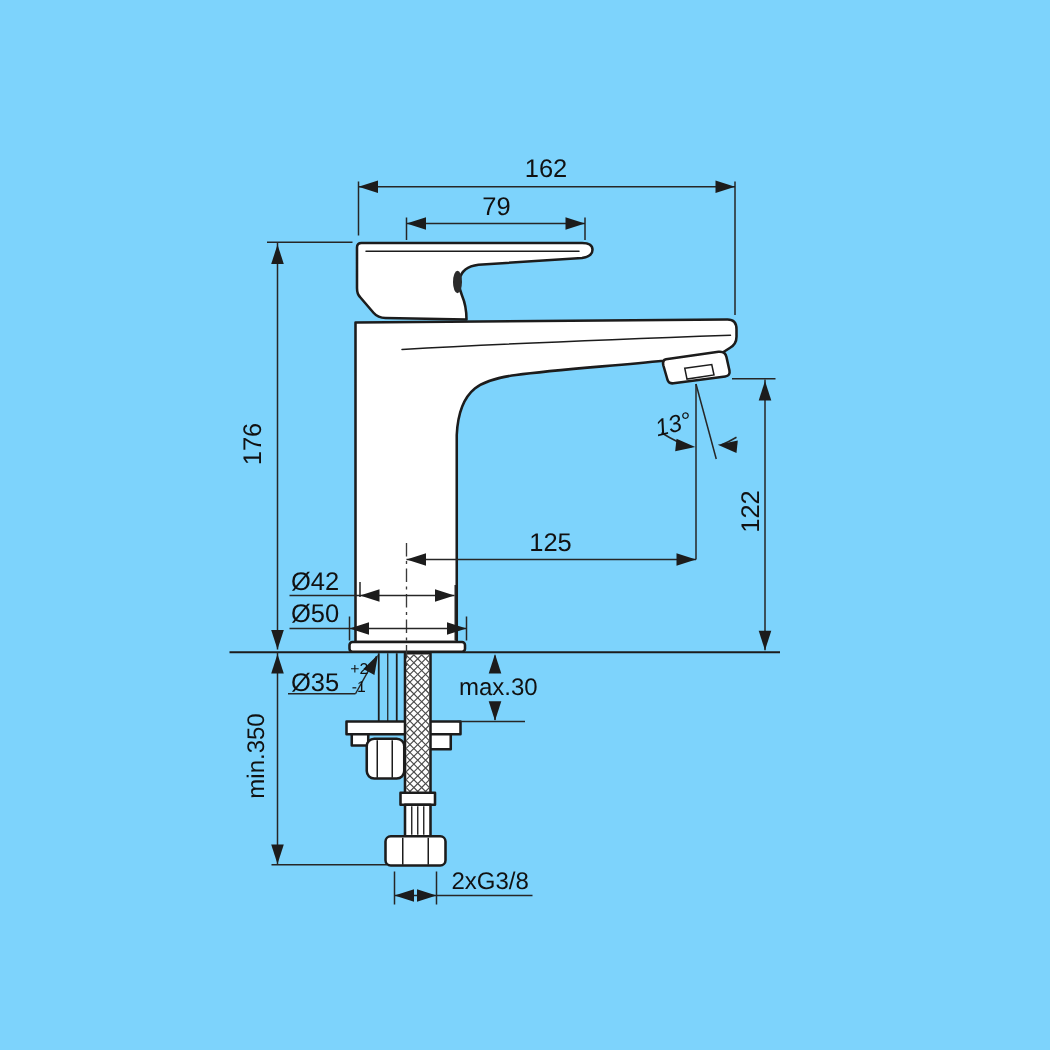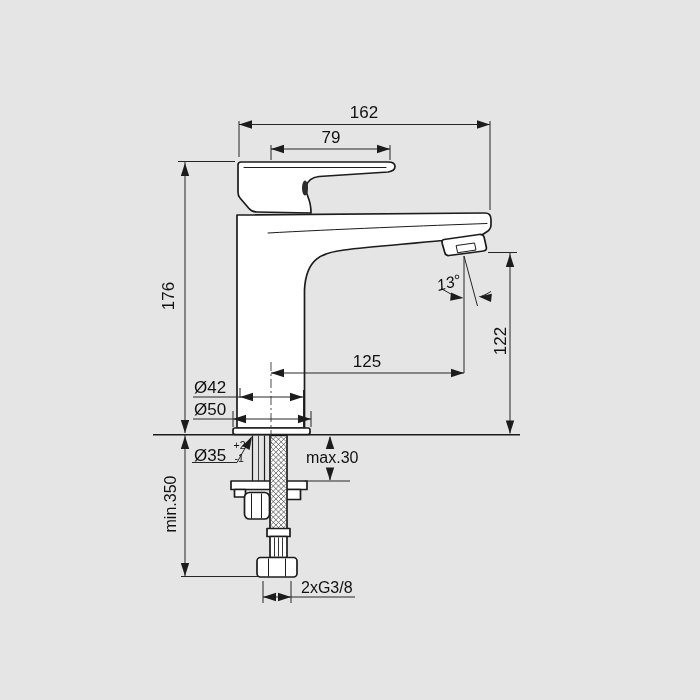--- a/index.html
+++ b/index.html
@@ -1,16 +1,16 @@
 <!DOCTYPE html>
 <html><head>
 <meta charset="utf-8">
 <style>
   html,body{margin:0;padding:0;background:#ffffff;}
-  .canvas{position:relative;width:700px;height:700px;background:#e5e5e5;overflow:hidden;
+  .canvas{position:relative;width:700px;height:700px;background:#7dd3fc;overflow:hidden;
           font-family:"Liberation Sans", sans-serif;}
   svg{position:absolute;left:0;top:0;}
   .obj{fill:#ffffff;stroke:#1c1c1c;stroke-width:1.7;stroke-linejoin:round;stroke-linecap:round;}
   .objthin{fill:none;stroke:#1c1c1c;stroke-width:1;stroke-linecap:round;}
   .dim{stroke:#262626;stroke-width:1;fill:none;stroke-linecap:butt;}
   .arrow{fill:#1c1c1c;stroke:none;}
   .center{stroke:#3a3a3a;stroke-width:0.9;stroke-dasharray:9 3 2 3;fill:none;}
   .braid{stroke:#4a4a4a;stroke-width:0.75;}
   .txt{font-family:"Liberation Sans", sans-serif;font-size:17px;fill:#111;}
   .txt-s{font-family:"Liberation Sans", sans-serif;font-size:16px;fill:#111;}

